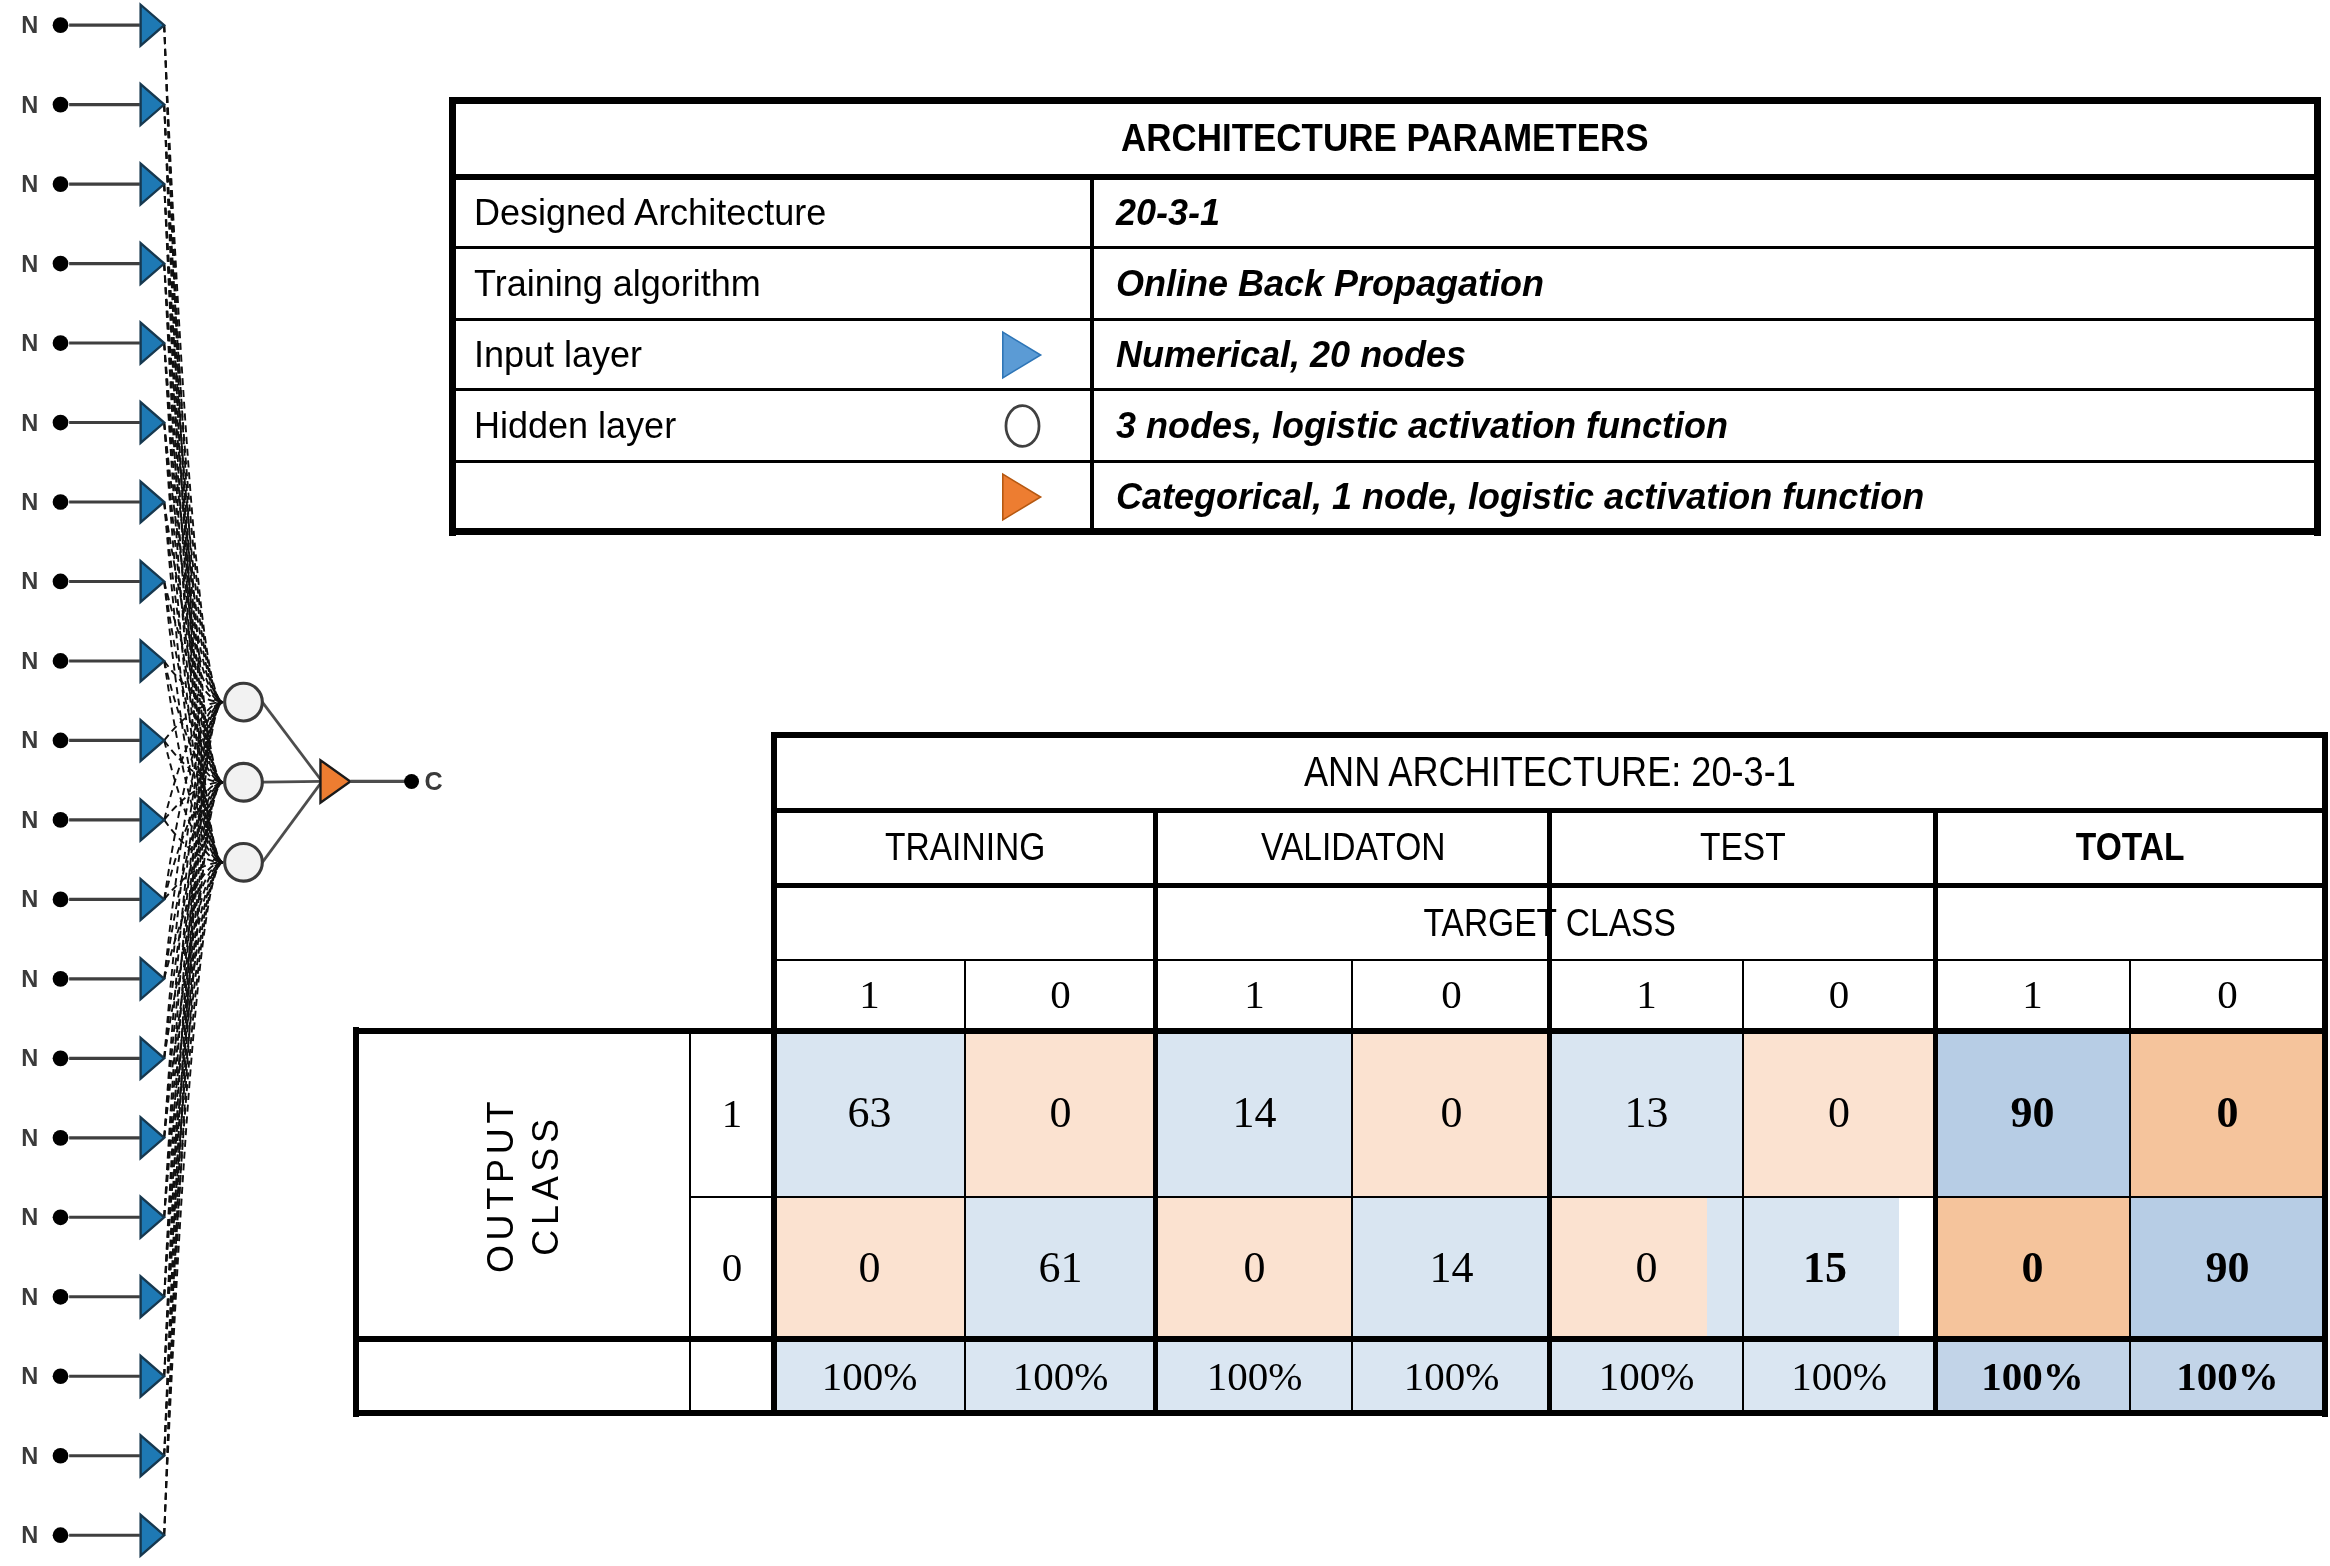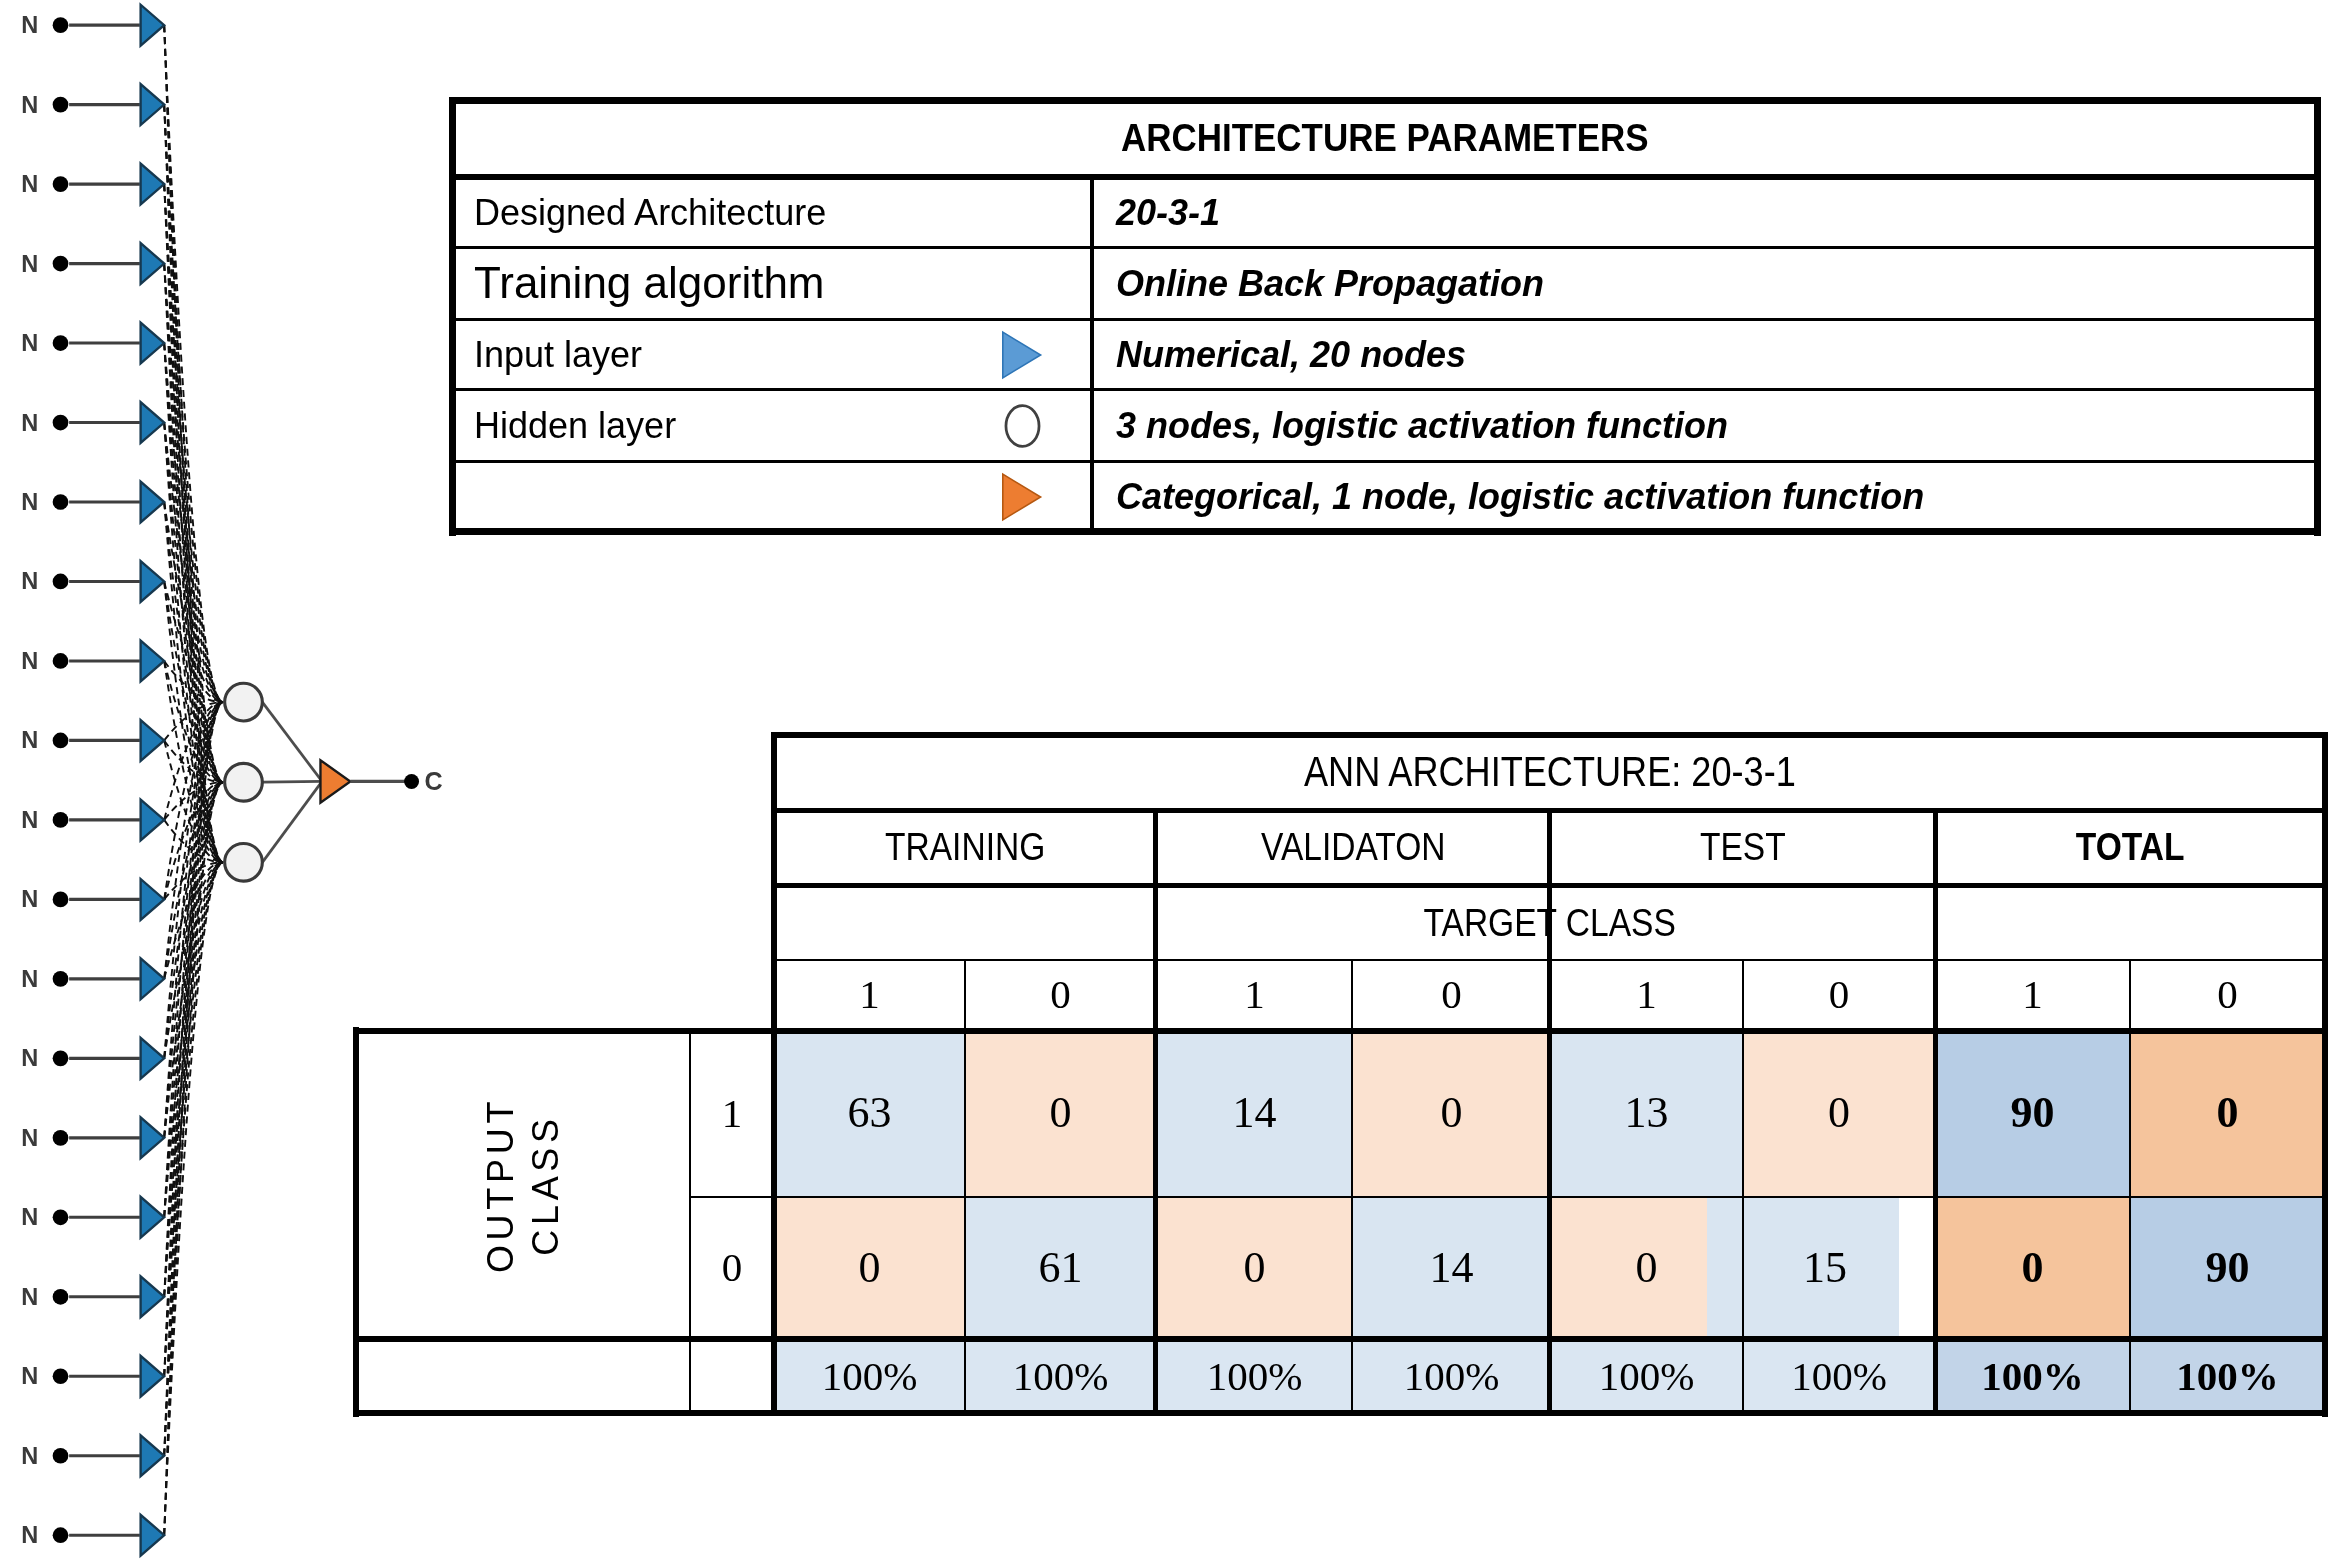--- a/index.html
+++ b/index.html
@@ -176,21 +176,21 @@
       <text x="552" y="995" text-anchor="middle" dominant-baseline="central" font-family="&quot;Liberation Sans&quot;, sans-serif" font-size="32" font-weight="bold" fill="#3a3a3a">C</text>
     </svg>
 
   <div id="params-table">
     <div class="cell" id="params-title" style="left:0;top:0;width:1865px;height:77px;font-size:38px;font-weight:bold;">
       <span class="cond" style="transform:scaleX(0.92);">ARCHITECTURE PARAMETERS</span>
     </div>
 
   <div class="cell left" style="position: absolute; left: 22px; top: 77px; width: 593px; height: 71px; font-size: 36px;">Designed Architecture</div>
       <div class="cell left ital" style="position: absolute; left: 664px; top: 77px; width: 1178px; height: 71px; font-size: 36px;">20-3-1</div>
-      <div class="cell left" style="position: absolute; left: 22px; top: 148px; width: 593px; height: 71px; font-size: 44px;">Training algorithm</div>
+      <div class="cell left" style="position: absolute; left: 22px; top: 148px; width: 593px; height: 71px; font-size: 36px;">Training algorithm</div>
       <div class="cell left ital" style="position: absolute; left: 664px; top: 148px; width: 1178px; height: 71px; font-size: 36px;">Online Back Propagation</div>
       <div class="cell left" style="position: absolute; left: 22px; top: 219px; width: 593px; height: 71px; font-size: 36px;">Input layer</div>
       <div class="cell" style="position: absolute; left: 546px; top: 229px; width: 49px; height: 52px;">
         <svg width="49" height="52" viewBox="0 0 62 66">
           <polygon points="6,4 6,62 54,33" fill="#5b9bd5" stroke="#2e75b6" stroke-width="2"></polygon>
         </svg>
       </div>
       <div class="cell left ital" style="position: absolute; left: 664px; top: 219px; width: 1178px; height: 71px; font-size: 36px;">Numerical, 20 nodes</div>
       <div class="cell left" style="position: absolute; left: 22px; top: 290px; width: 593px; height: 71px; font-size: 36px;">Hidden layer</div>
       <div class="cell" style="position: absolute; left: 546px; top: 300px; width: 49px; height: 52px;">
@@ -252,21 +252,21 @@
       <div class="cell serif" style="position: absolute; left: 1194px; top: 295px; width: 193px; height: 167px; background: rgb(217, 229, 241); font-size: 44px; font-weight: normal;">13</div>
       <div class="cell serif" style="position: absolute; left: 1387px; top: 295px; width: 192px; height: 167px; background: rgb(251, 226, 208); font-size: 44px; font-weight: normal;">0</div>
       <div class="cell serif" style="position: absolute; left: 1579px; top: 295px; width: 195px; height: 167px; background: rgb(183, 205, 229); font-size: 44px; font-weight: bold;">90</div>
       <div class="cell serif" style="position: absolute; left: 1774px; top: 295px; width: 195px; height: 167px; background: rgb(245, 196, 156); font-size: 44px; font-weight: bold;">0</div>
       <div class="cell serif" style="position: absolute; left: 334px; top: 295px; width: 84px; height: 167px; font-size: 41px;">1</div>
       <div class="cell serif" style="position: absolute; left: 418px; top: 462px; width: 191px; height: 142px; background: rgb(251, 226, 208); font-size: 44px; font-weight: normal;">0</div>
       <div class="cell serif" style="position: absolute; left: 609px; top: 462px; width: 191px; height: 142px; background: rgb(217, 229, 241); font-size: 44px; font-weight: normal;">61</div>
       <div class="cell serif" style="position: absolute; left: 800px; top: 462px; width: 197px; height: 142px; background: rgb(251, 226, 208); font-size: 44px; font-weight: normal;">0</div>
       <div class="cell serif" style="position: absolute; left: 997px; top: 462px; width: 197px; height: 142px; background: rgb(217, 229, 241); font-size: 44px; font-weight: normal;">14</div>
       <div class="cell serif" style="position: absolute; left: 1194px; top: 462px; width: 193px; height: 142px; background: rgb(251, 226, 208); font-size: 44px; font-weight: normal;">0</div>
-      <div class="cell serif" style="position: absolute; left: 1351px; top: 462px; width: 192px; height: 142px; background: rgb(217, 229, 241); font-size: 44px; font-weight: normal; padding-left: 44px;">15</div>
+      <div class="cell serif" style="position: absolute; left: 1351px; top: 462px; width: 192px; height: 142px; background: rgb(217, 229, 241); font-size: 44px; font-weight: bold; padding-left: 44px;">15</div>
       <div class="cell serif" style="position: absolute; left: 1579px; top: 462px; width: 195px; height: 142px; background: rgb(245, 196, 156); font-size: 44px; font-weight: bold;">0</div>
       <div class="cell serif" style="position: absolute; left: 1774px; top: 462px; width: 195px; height: 142px; background: rgb(183, 205, 229); font-size: 44px; font-weight: bold;">90</div>
       <div class="cell serif" style="position: absolute; left: 334px; top: 462px; width: 84px; height: 142px; font-size: 41px;">0</div>
       <div class="cell" style="position: absolute; left: 0px; top: 295px; width: 334px; height: 309px;">
         <div class="rot" style="font-size: 36px; letter-spacing: 4.7px; line-height: 1.25;">
           <div>OUTPUT</div>
           <div>CLASS</div>
         </div>
       </div>
       <div class="cell" style="position: absolute; left: 334px; top: 604px; width: 84px; height: 75px; background: rgb(255, 255, 255);"></div>

